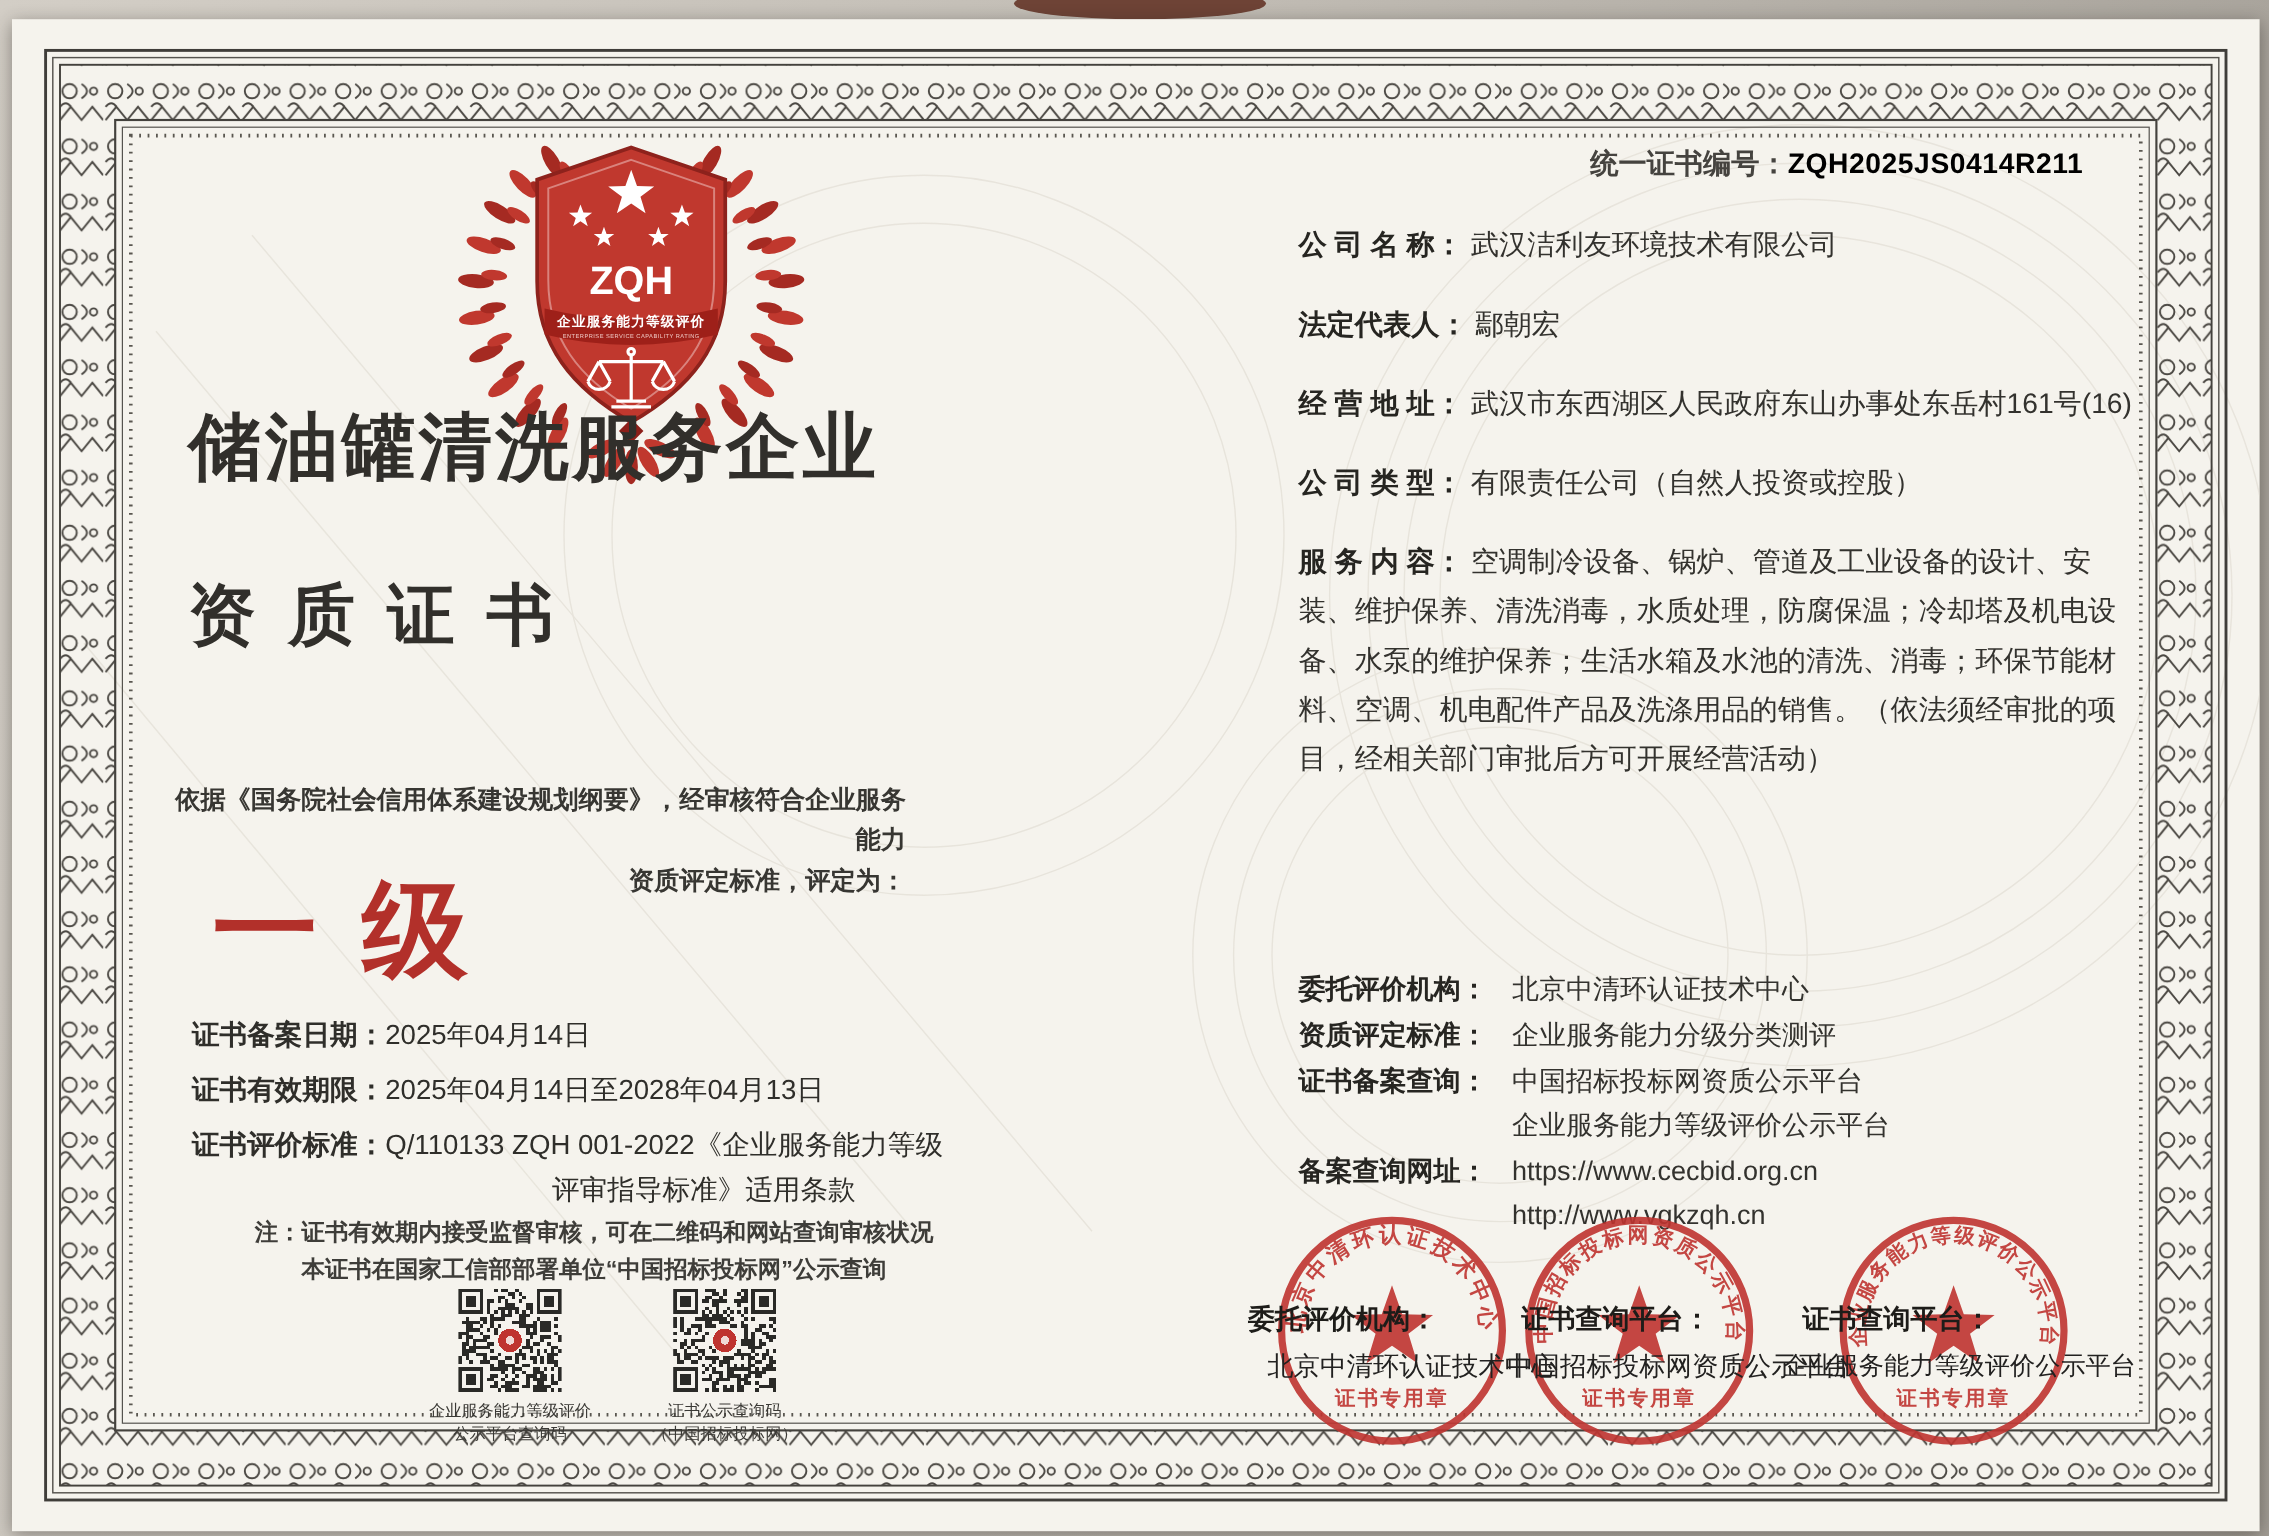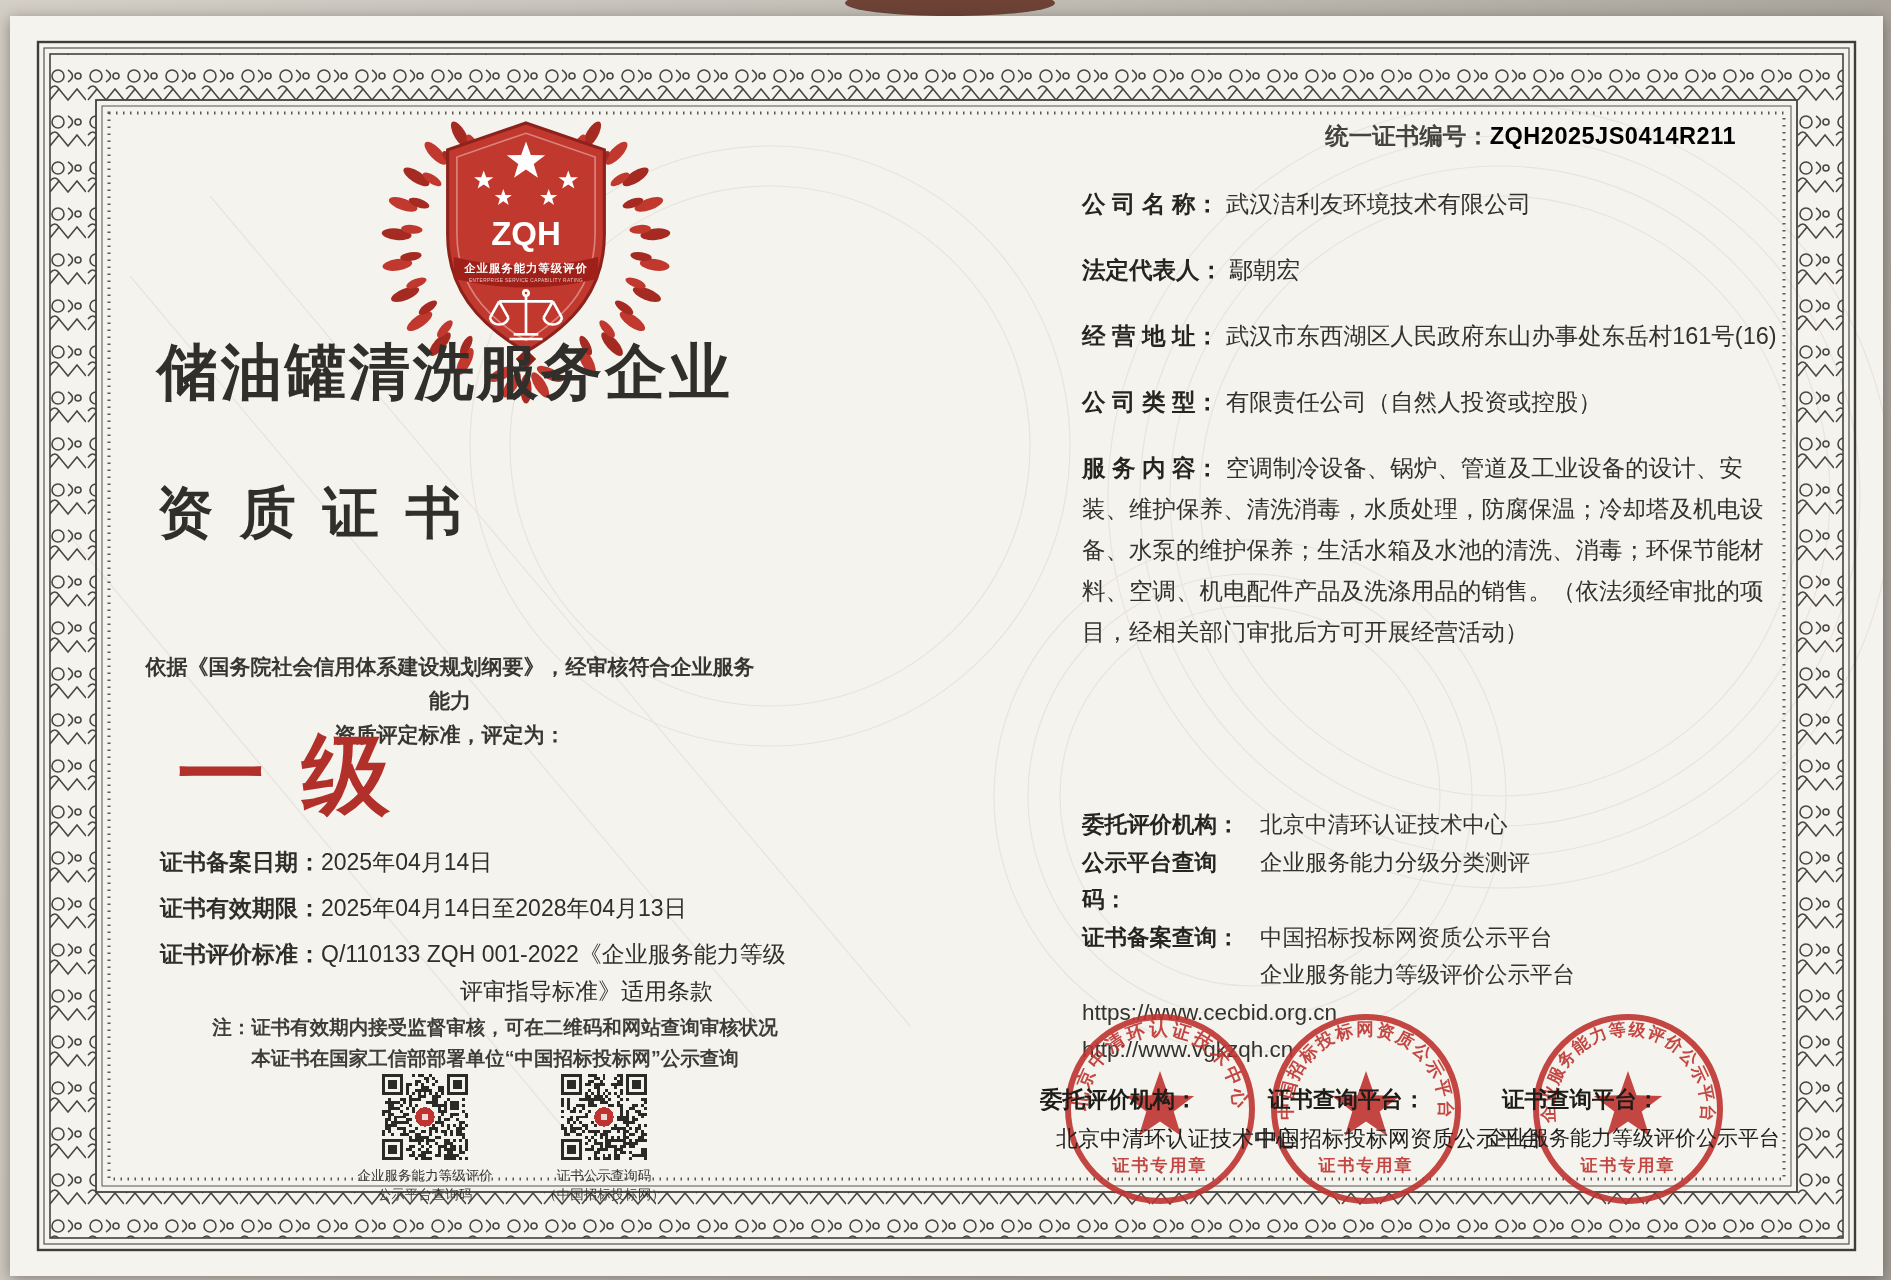--- a/index.html
+++ b/index.html
@@ -24,21 +24,21 @@
     position:absolute;left:120px;top:316px;width:630px;text-align:center;
     font-family:"Liberation Serif",serif;font-weight:800;font-size:61px;
     color:#312f2b;letter-spacing:3px;
   }
   .title2{
     position:absolute;left:120px;top:460px;width:630px;
     font-family:"Liberation Serif",serif;font-weight:800;font-size:56px;
     color:#312f2b;letter-spacing:.48em;text-indent:.48em;
   }
   .basis{
-    position:absolute;left:135px;top:634px;width:610px;text-align:center;
+    position:absolute;left:135px;top:634px;width:610px;text-align:right;
     font-size:21px;line-height:34px;color:#373632;font-weight:600;
   }
   .grade{
     position:absolute;left:130px;top:700px;width:580px;text-align:left;
     font-size:88px;font-weight:800;color:#b2302a;
     letter-spacing:.42em;text-indent:.42em;
     font-family:"Liberation Serif",serif;
   }
   .meta{position:absolute;left:150px;top:828px;width:640px;font-size:23px;color:#2f2e2a;}
   .meta p{margin:0 0 9px 0;line-height:37px;}
@@ -810,33 +810,34 @@
   </div>
 
   <div class="eval">
     <div class="erow">
       <span class="elabel">委托评价机构：</span>
       <span class="evals">
           <span>北京中清环认证技术中心</span>
         </span>
     </div>
     <div class="erow">
-      <span class="elabel">公示平台查询码：</span>
+      <span class="elabel">资质评定标准：</span>
       <span class="evals">
           <span>企业服务能力分级分类测评</span>
         </span>
     </div>
     <div class="erow">
       <span class="elabel">证书备案查询：</span>
       <span class="evals">
           <span>中国招标投标网资质公示平台</span>
           <span>企业服务能力等级评价公示平台</span>
         </span>
     </div>
     <div class="erow">
+      <span class="elabel">备案查询网址：</span>
       <span class="evals">
           <span>https://www.cecbid.org.cn</span>
           <span>http://www.vgkzqh.cn</span>
         </span>
     </div>
   </div>
 
   <svg class="seal" style="left:1050px;top:993px;" viewBox="0 0 200 200">
     <defs>
         <path id="arc0" d="M 35.9,137 A 74,74 0 1 1 164.1,137"></path>

